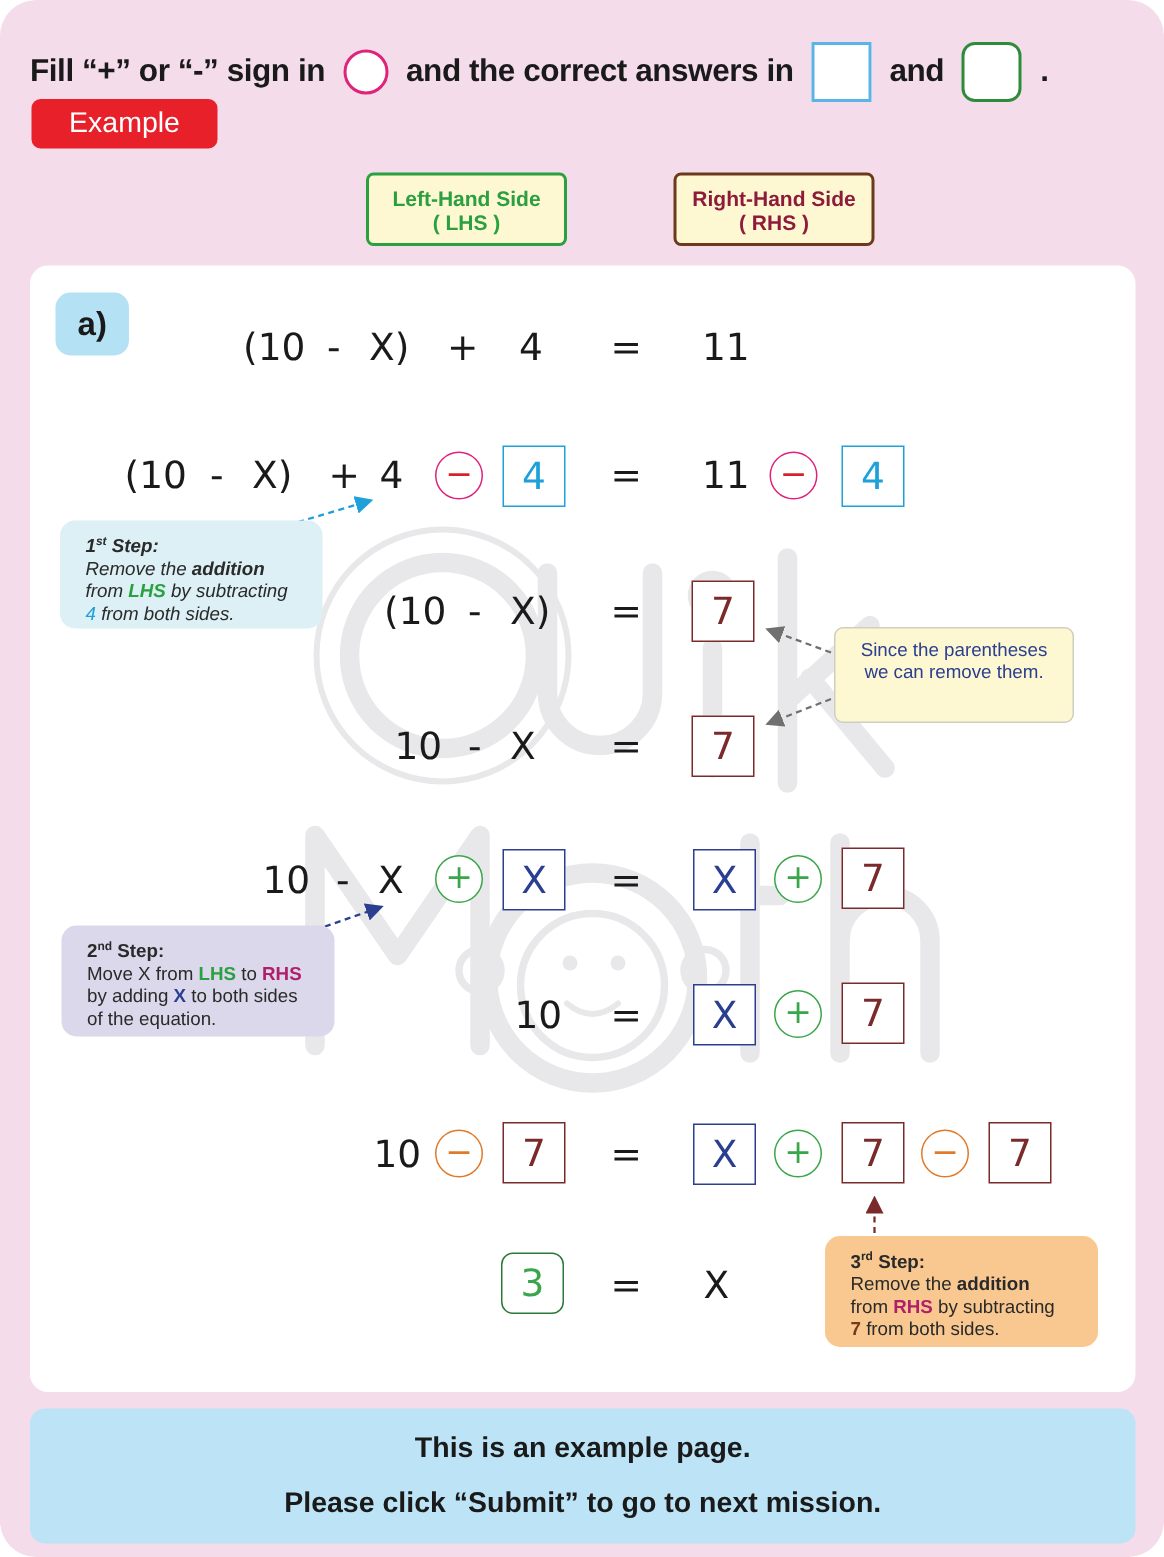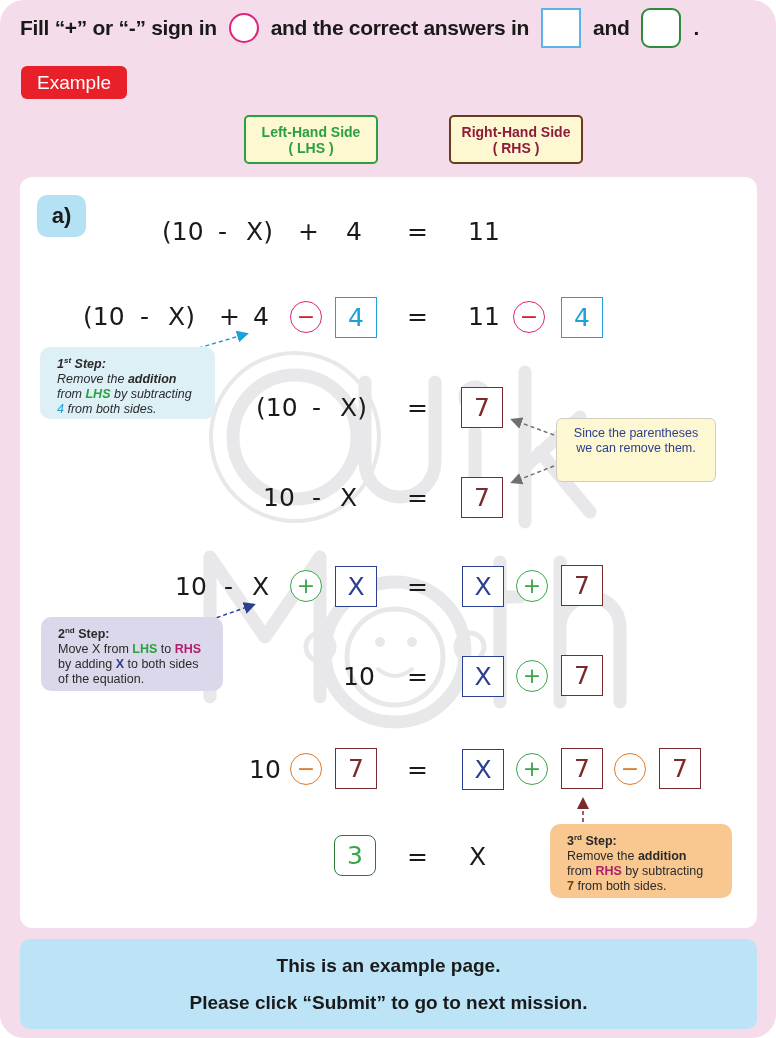--- a/index.html
+++ b/index.html
@@ -5,31 +5,31 @@
   * { box-sizing: border-box; margin: 0; padding: 0; }
   html, body { width: 776px; height: 1038px; overflow: hidden; background: #ffffff; }
   body { font-family: "Liberation Sans", sans-serif; position: relative; }
 
   .page {
     position: absolute; left: 0; top: 0; width: 776px; height: 1038px;
     background: #f4dcea; border-radius: 24px;
   }
 
   .instruction {
-    position: absolute; left: 20px; top: 8px; height: 40px;
+    position: absolute; left: 20px; top: 28px; height: 40px;
     display: flex; align-items: center; gap: 8px;
     font-size: 21px; font-weight: bold; color: #1a1a1a;
     letter-spacing: -0.3px;
   }
   .inst-circle { width: 30px; height: 30px; border-radius: 50%; border: 2px solid #e0237a; background: #fff; display: inline-block; margin: 0 4px; }
   .inst-box-blue { width: 40px; height: 40px; border: 2px solid #5ab4e6; background: #fff; display: inline-block; margin: 0 4px; }
   .inst-box-green { width: 40px; height: 40px; border: 2px solid #2e8b3a; border-radius: 9px; background: #fff; display: inline-block; margin: 0 4px; }
 
   .example-badge {
-    position: absolute; left: 21px; top: 66px; width: 106px; height: 33px;
+    position: absolute; left: 21px; top: 66px; width: 124px; height: 33px;
     background: #e8202a; color: #fff; border-radius: 6px;
     font-size: 19px; display: flex; align-items: center; justify-content: center;
   }
 
   .side-label {
     position: absolute; top: 115px; height: 49px;
     background: #fdf7d2; border-radius: 5px;
     font-size: 14px; font-weight: bold; text-align: center;
     display: flex; flex-direction: column; justify-content: center; line-height: 16px;
   }

